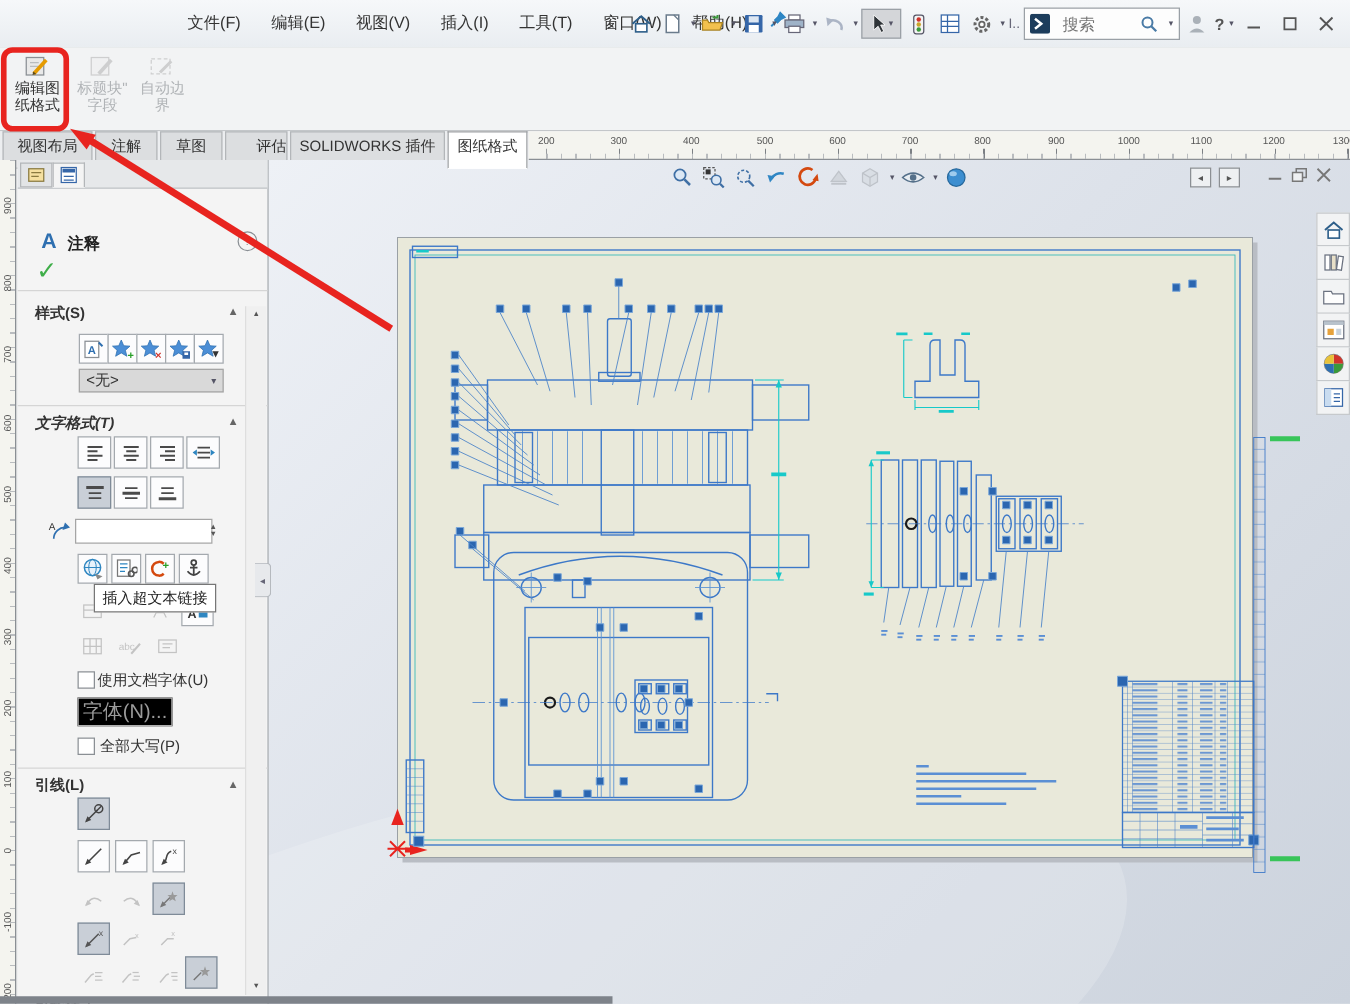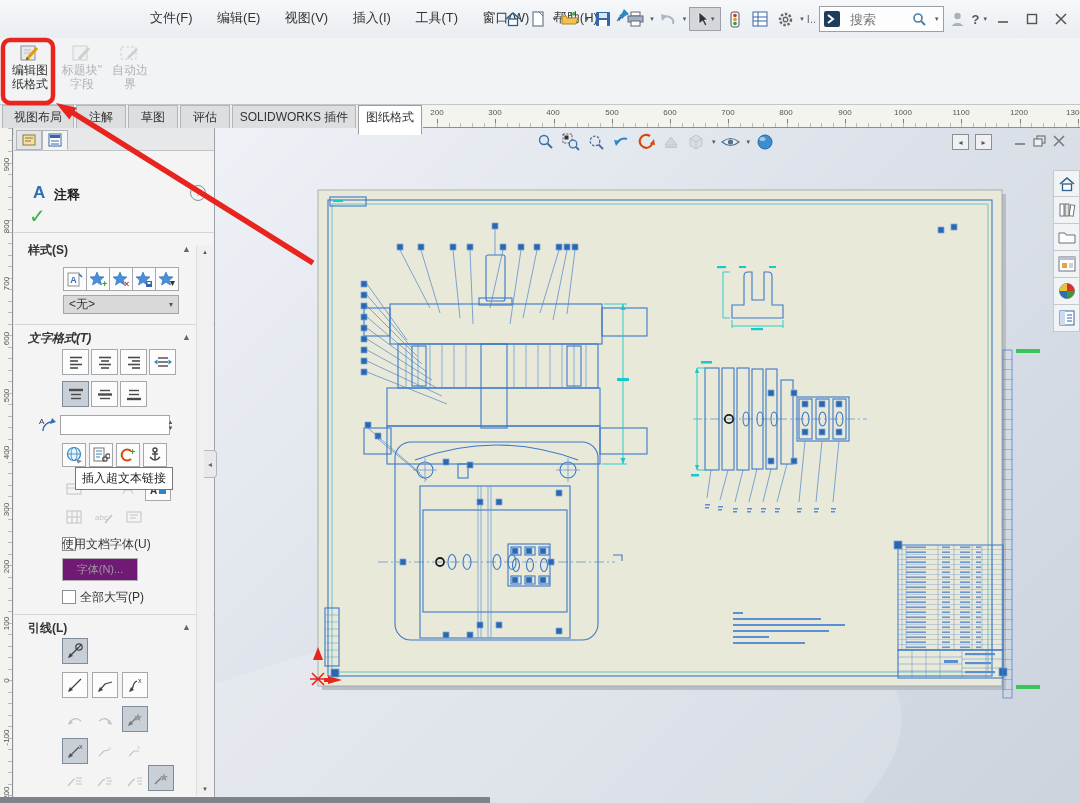--- a/index.html
+++ b/index.html
@@ -230,21 +230,21 @@
       </svg>
     <span class="lbl">自动边</span>
     <span class="lbl">界</span>
   </div>
 </div>
 
 <div id="tabbar" class="abs">
   <span class="tab" style="left:2px;width:72px;">视图布局</span>
   <span class="tab" style="left:76px;width:50px;">注解</span>
   <span class="tab" style="left:128px;width:50px;">草图</span>
-  <span class="tab" style="left:180px;width:50px;">评估</span>
+  <span class="tab" style="left:180px;width:50px;text-align:right;">评估</span>
   <span class="tab" style="left:232px;width:124px;">SOLIDWORKS 插件</span>
   <span class="tab active" style="left:358px;width:64px;">图纸格式</span>
 </div>
 <div id="hruler" class="abs">
   <span class="htick" style="left:14px">200</span>
   <span class="htick" style="left:72px">300</span>
   <span class="htick" style="left:130px">400</span>
   <span class="htick" style="left:189px">500</span>
   <span class="htick" style="left:247px">600</span>
   <span class="htick" style="left:305px">700</span>
@@ -487,22 +487,22 @@
     </div>
   <div class="pbtn gray" style="left:108px;top:377px;">
       <svg width="16" height="14">
         <rect x="1" y="2" width="14" height="10" fill="none" stroke="#888"></rect>
         <line x1="4" y1="5" x2="12" y2="5" stroke="#888"></line>
         <line x1="4" y1="8" x2="10" y2="8" stroke="#888"></line>
       </svg>
     </div>
 
   <span class="cb" style="left:48px;top:409px;"></span>
-  <span class="cblbl" style="left:48px;top:408px;">使用文档字体(U)</span>
-  <div class="abs" style="left:48px;top:430px;width:74px;height:21px;border:1px solid #b0b0b0;background:#701a75;font-size:11px;color:#9b9b9b;display:flex;align-items:center;justify-content:center;">字体(N)...</div>
+  <span class="cblbl" style="left:64px;top:408px;">使用文档字体(U)</span>
+  <div class="abs" style="left:48px;top:430px;width:74px;height:21px;border:1px solid #b0b0b0;background:#000000;font-size:16px;color:#9b9b9b;display:flex;align-items:center;justify-content:center;">字体(N)...</div>
   <span class="cb" style="left:48px;top:462px;"></span>
   <span class="cblbl" style="left:66px;top:461px;">全部大写(P)</span>
   <div class="abs" style="left:0;top:486px;width:201px;height:1px;background:#d5d5d5;"></div>
 
   <span class="abs sech" style="left:14px;top:492px;">引线(L)</span>
   <span class="abs coll" style="left:168px;top:494px;">▲</span>
   <div class="pbtn pressed" style="left:48px;top:510px;width:26px;height:26px;">
       <svg width="18" height="18">
         <line x1="3" y1="15" x2="12" y2="6" stroke="#444" stroke-width="1.3"></line>
         <polygon points="2,16 7,14 4,11" fill="#444"></polygon>

